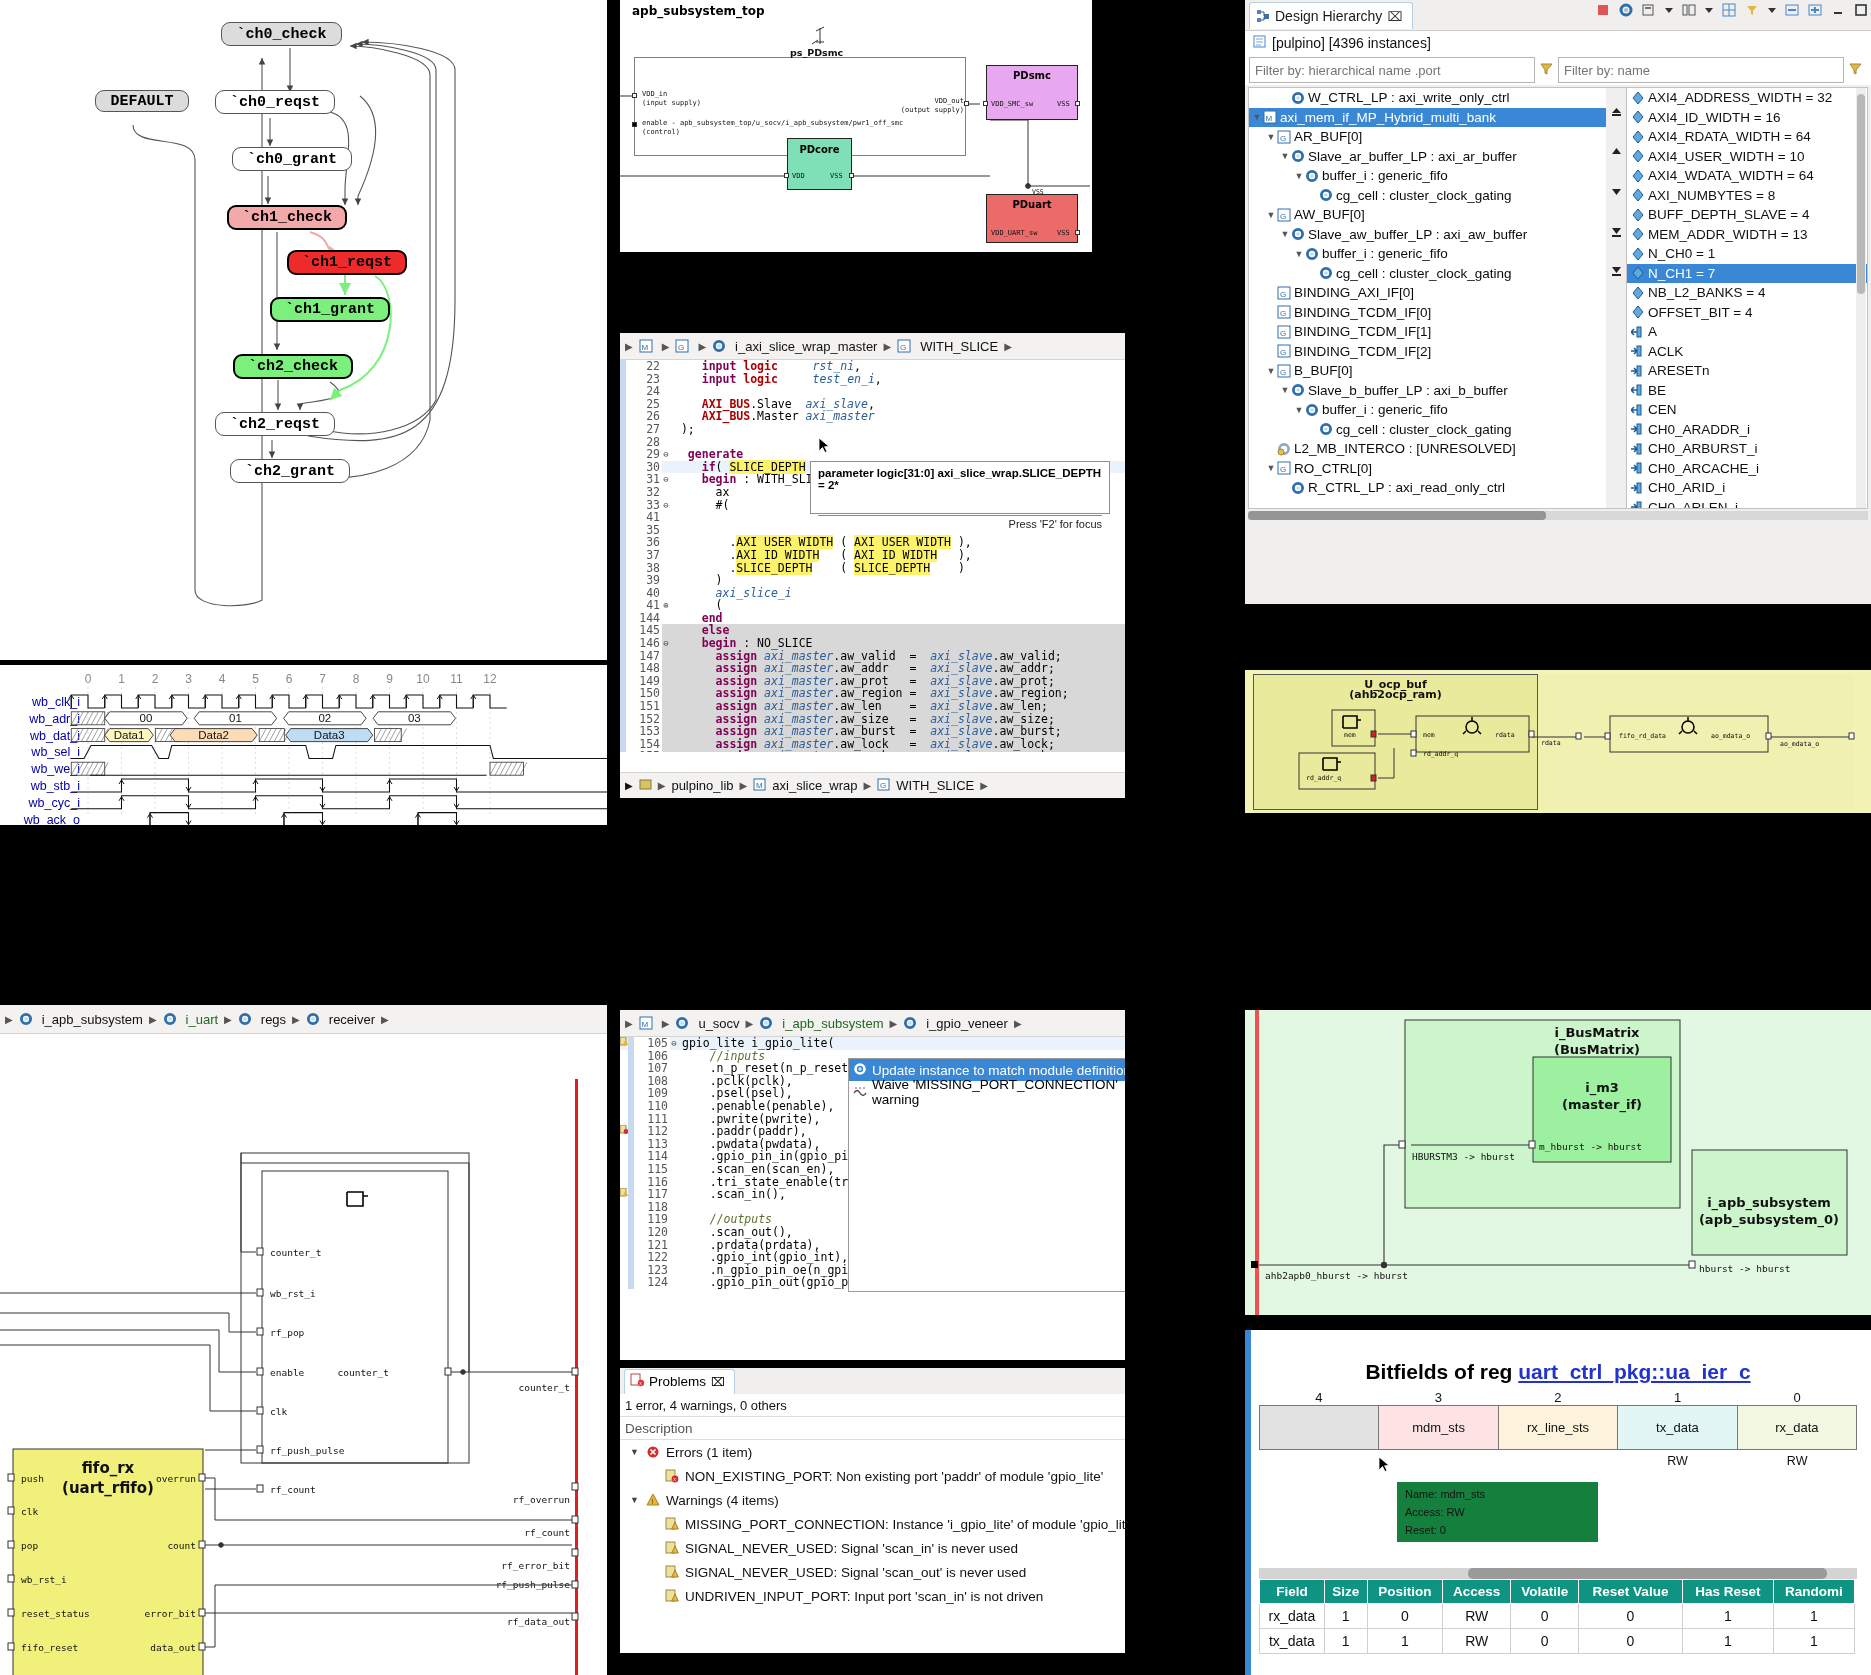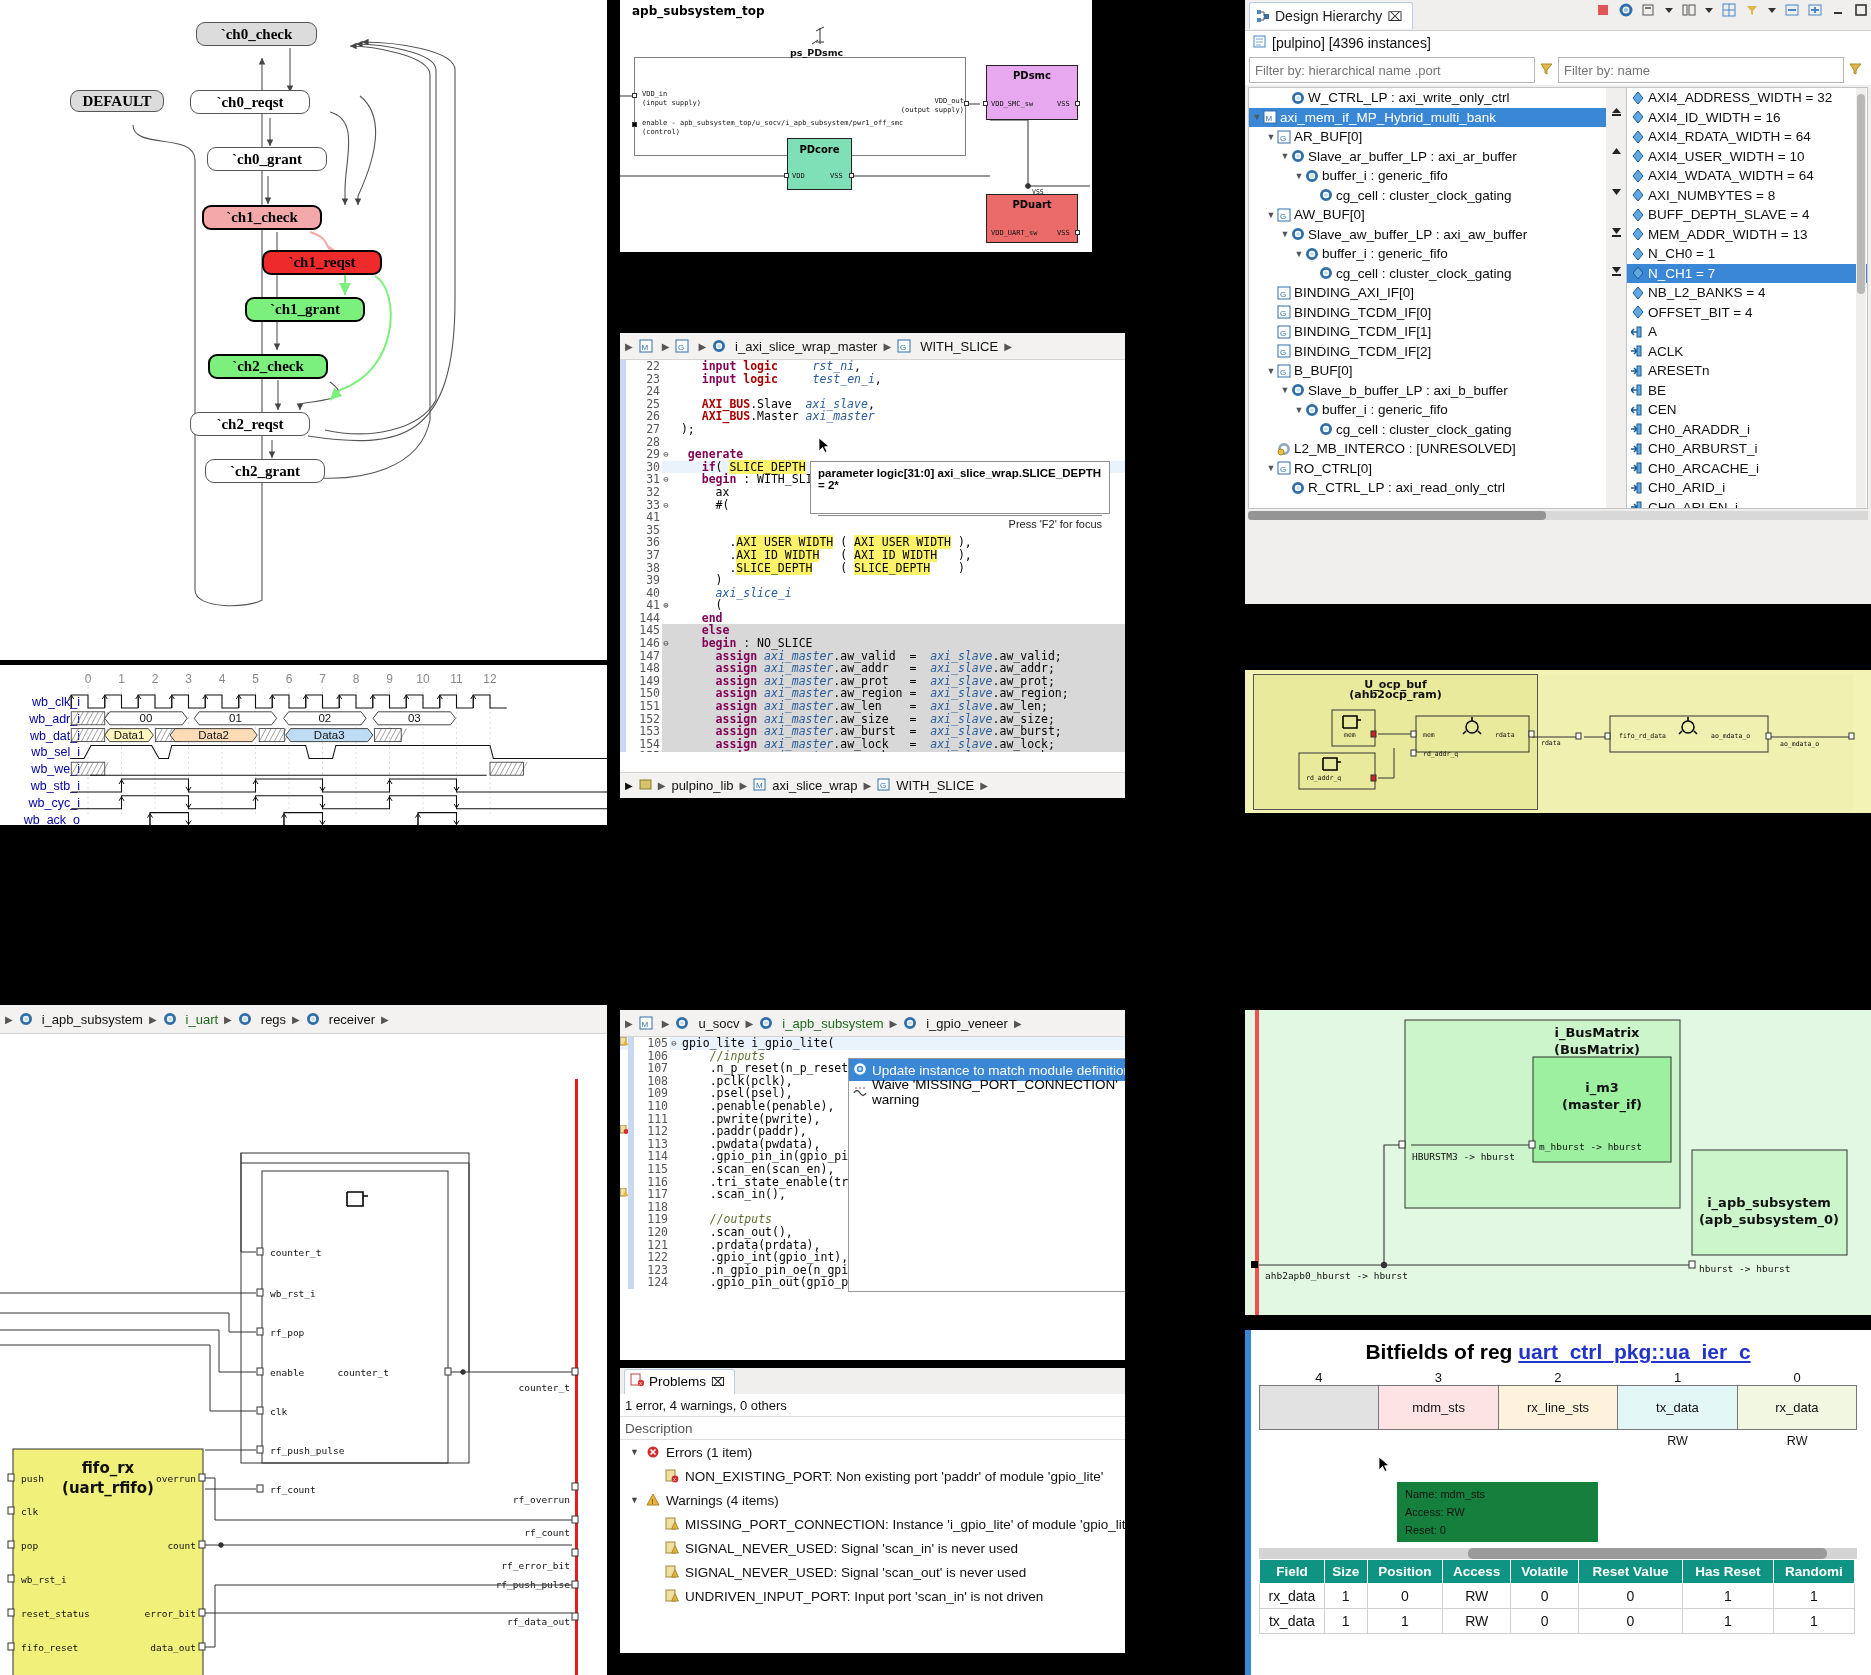--- a/index.html
+++ b/index.html
@@ -2,22 +2,22 @@
 <html><head>
 <meta charset="utf-8">
 <style>
   html,body{margin:0;padding:0;background:#000;}
   body{width:1871px;height:1675px;position:relative;font-family:"Liberation Sans",sans-serif;overflow:hidden;}
   .panel{position:absolute;background:#fff;overflow:hidden;}
 
   
   #fsm{left:0;top:0;width:607px;height:660px;background:#fff;}
   .node{position:absolute;border:1px solid #555;border-radius:9px;text-align:center;
-        font-family:Liberation Serif, serif;font-weight:bold;font-size:15px;color:#000;
-        display:flex;align-items:center;justify-content:center;box-sizing:border-box;background:#fff;}
+        font-family:Liberation Mono, monospace;font-weight:bold;font-size:15px;color:#000;
+        display:flex;align-items:center;justify-content:center;box-sizing:border-box;background:#fff;margin-left:25px;}
   .node.gray{background:#dcdcdc;border-color:#555;}
   .node.pink{background:#f3a9a9;border:2px solid #000;}
   .node.red{background:#ef2a2a;border:2px solid #000;}
   .node.green{background:#7cf07c;border:2px solid #000;}
 
   
   #pdpanel{left:620px;top:0;width:460px;height:252px;background:#fff;padding-left:12px;}
   .pd-title{position:absolute;font-family:"DejaVu Sans",sans-serif;font-weight:bold;font-size:12px;}
   .pd-box{position:absolute;border:1px solid #808080;box-sizing:border-box;background:#fff;}
   .pd-blk{position:absolute;border:1px solid #222;box-sizing:border-box;text-align:center;
@@ -98,21 +98,21 @@
   .pb-sum{height:22px;display:flex;align-items:center;font-size:13px;padding-left:5px;color:#111;}
   .pb-head{height:22px;display:flex;align-items:center;font-size:13.5px;padding-left:5px;color:#555;
            background:#fff;border-top:1px solid #ddd;border-bottom:1px solid #ddd;}
   .pb-row{height:24px;display:flex;align-items:center;font-size:13.5px;color:#111;white-space:nowrap;}
 
   
   #bm{left:1245px;top:1010px;width:626px;height:305px;background:#e3f8e3;}
 
   
   #bf{left:1245px;top:1330px;width:626px;height:345px;background:#fff;}
-  .bf-title{text-align:center;font-size:21px;font-weight:bold;color:#000;padding-top:10px;font-family:"Liberation Sans",sans-serif;}
+  .bf-title{text-align:center;font-size:21px;font-weight:bold;color:#000;padding-top:30px;font-family:"Liberation Sans",sans-serif;}
   .bf-title a{color:#2233cc;text-decoration:underline;}
   .bf-bits{display:flex;margin:6px 14px 0 14px;}
   .bf-bit{flex:1;text-align:center;font-size:13px;color:#111;}
   .bf-cells{display:flex;margin:0 14px;border:1px solid #777;height:45px;box-sizing:border-box;}
   .bf-cell{flex:1;border-right:1px solid #777;display:flex;align-items:center;justify-content:center;
            font-size:13px;color:#111;box-sizing:border-box;}
   .bf-cell:last-child{border-right:none;}
   .bf-acc{display:flex;margin:0 14px;}
   .bf-acc div{flex:1;text-align:center;font-size:12.5px;color:#111;padding-top:4px;}
   .bf-tip{position:absolute;background:#15803d;font-size:11px;color:#111;line-height:18px;padding:3px 8px;}

